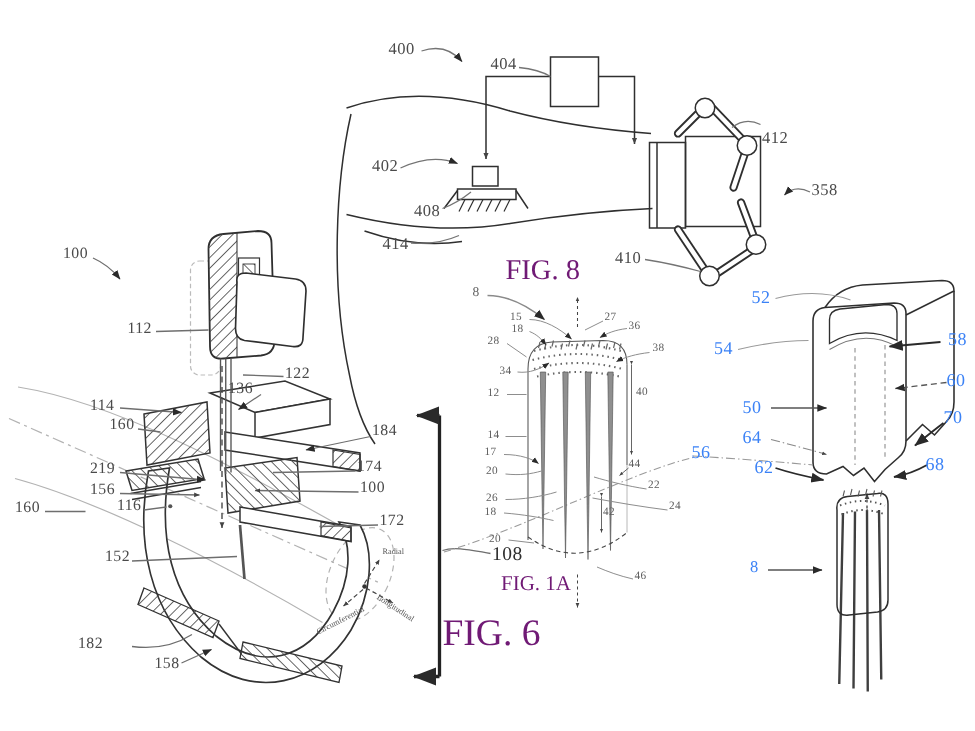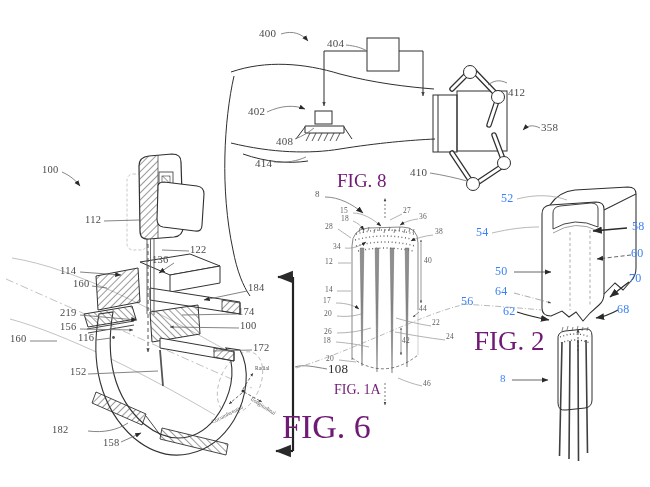--- a/index.html
+++ b/index.html
@@ -270,21 +270,21 @@
   <span class="ref r6" style="left:60px;top:322px">156</span>
   <span class="ref r6" style="left:78px;top:333px">116</span>
   <span class="ref r6" style="left:10px;top:334px">160</span>
   <span class="ref r6" style="left:70px;top:367px">152</span>
   <span class="ref r6" style="left:52px;top:425px">182</span>
   <span class="ref r6" style="left:103px;top:438px">158</span>
   <span class="ref r6" style="left:248px;top:283px">184</span>
   <span class="ref r6" style="left:238px;top:307px">174</span>
   <span class="ref r6" style="left:240px;top:321px">100</span>
   <span class="ref r6" style="left:253px;top:343px">172</span>
-  <span class="cap" style="left:282px;top:410px;font-size:34px">FIG. 6</span>
+  <span class="cap" style="left:295px;top:410px;font-size:25px">FIG. 6</span>
   <span class="axis" style="left:255px;top:366px">Radial</span>
   <span class="axis" style="left:251px;top:396px;transform:rotate(33deg)">Longitudinal</span>
   <span class="axis" style="left:212px;top:420px;transform:rotate(-27deg)">Circumferential</span>
 
   <span class="ref r1" style="left:315px;top:190px;font-size:9px">8</span>
   <span class="ref r1" style="left:340px;top:207px">15</span>
   <span class="ref r1" style="left:341px;top:215px">18</span>
   <span class="ref r1" style="left:325px;top:223px">28</span>
   <span class="ref r1" style="left:333px;top:243px">34</span>
   <span class="ref r1" style="left:325px;top:258px">12</span>
@@ -310,15 +310,14 @@
   <span class="ref r2" style="left:476px;top:226px">54</span>
   <span class="ref r2" style="left:495px;top:265px">50</span>
   <span class="ref r2" style="left:495px;top:285px">64</span>
   <span class="ref r2" style="left:461px;top:295px">56</span>
   <span class="ref r2" style="left:503px;top:305px">62</span>
   <span class="ref r2" style="left:632px;top:220px">58</span>
   <span class="ref r2" style="left:631px;top:247px">60</span>
   <span class="ref r2" style="left:629px;top:272px">70</span>
   <span class="ref r2" style="left:617px;top:303px">68</span>
   <span class="ref r2" style="left:500px;top:373px;font-size:11px">8</span>
-  <span class="cap" style="left:474px;top:328px;font-size:27px">FIG. 2</span>
 
 </div>
 
 </body></html>

